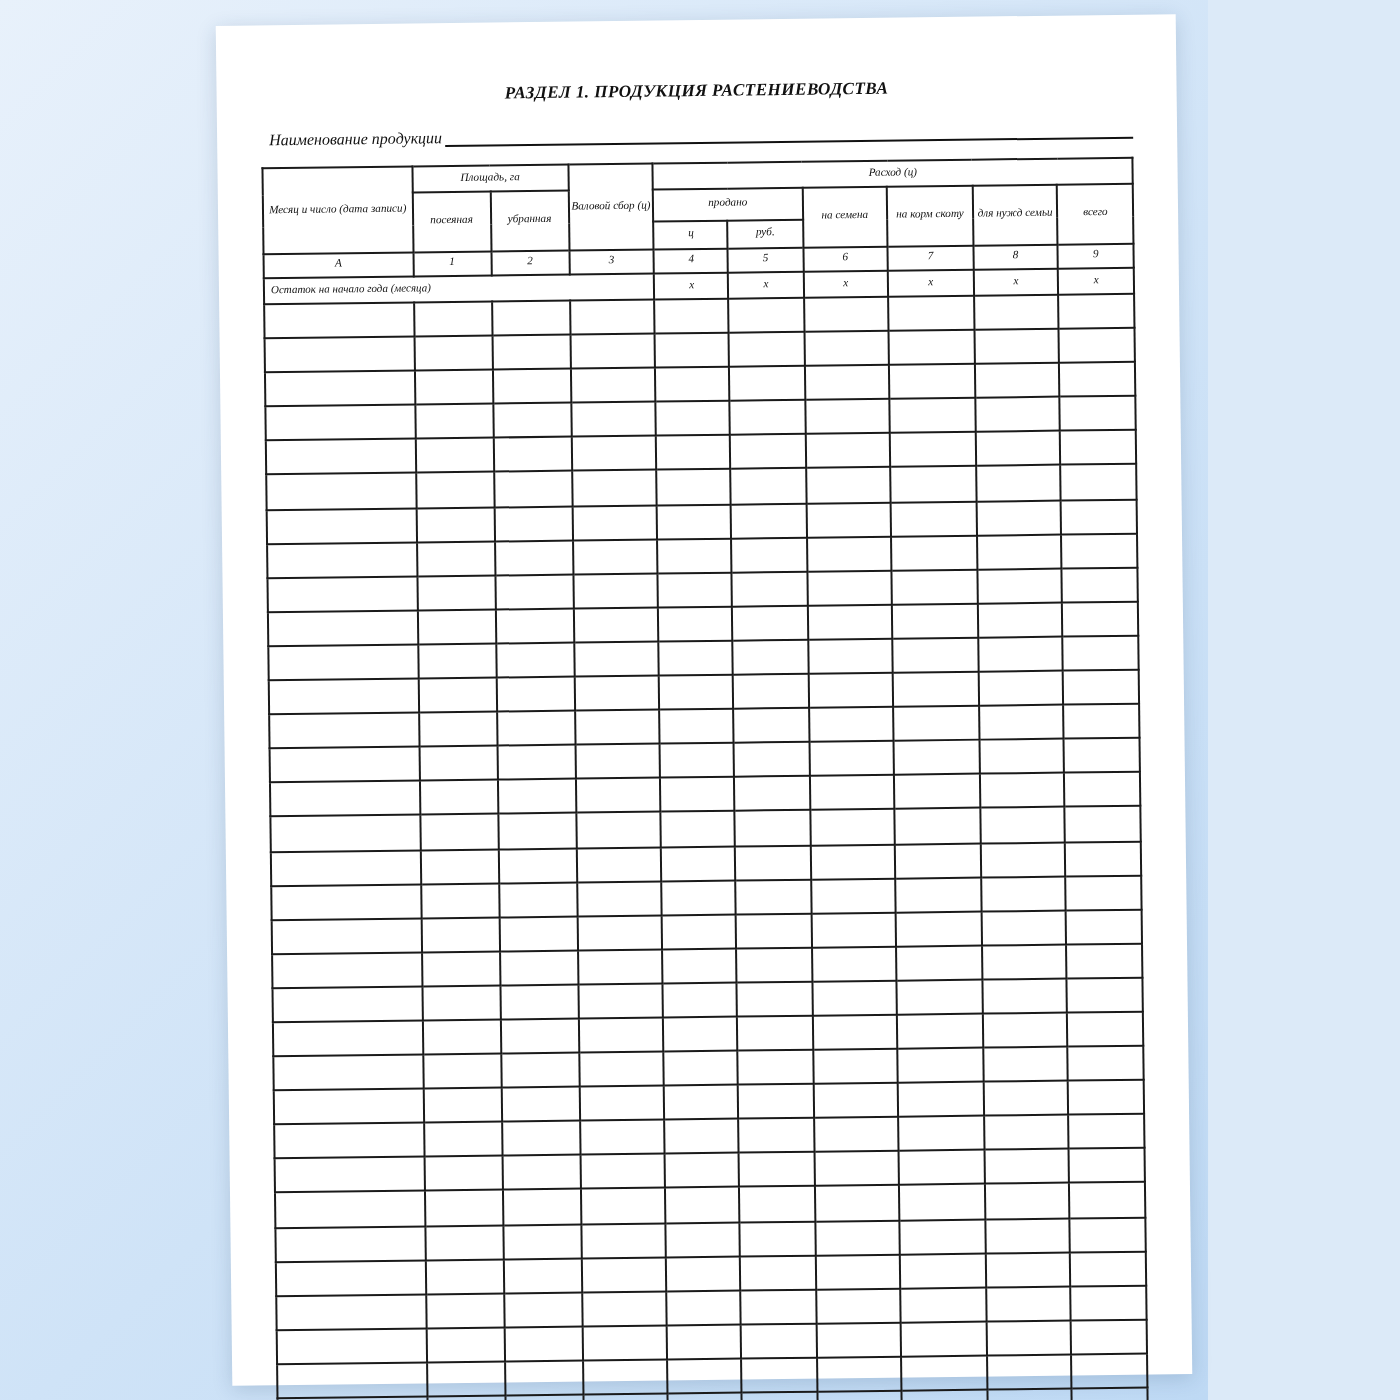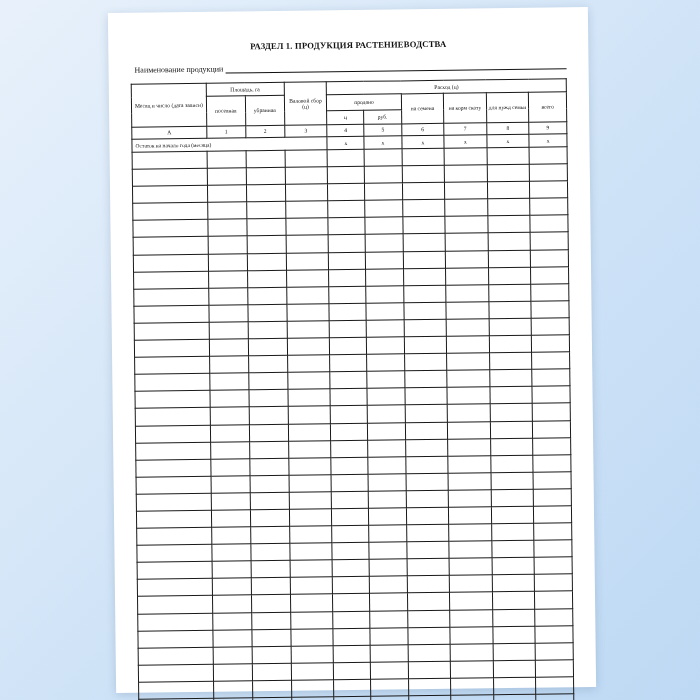--- a/index.html
+++ b/index.html
@@ -8,23 +8,24 @@
   }
   body {
     width: 700px;
     height: 700px;
     background: #dceaf8;
     font-family: "Liberation Serif", serif;
     overflow: hidden;
   }
   #scene {
     position: relative;
-    width: 700px;
+    width: 604px;
     height: 700px;
     background: linear-gradient(135deg, #e8f1fb 0%, #cfe3f7 55%, #bed9f4 100%);
+    font-style: italic;
   }
   
   #sheet {
     position: absolute;
     left: 112px;
     top: 10px;
     width: 480px;
     height: 680px;
     background: #ffffff;
     box-shadow: 0 2px 10px rgba(30, 60, 100, 0.18);

